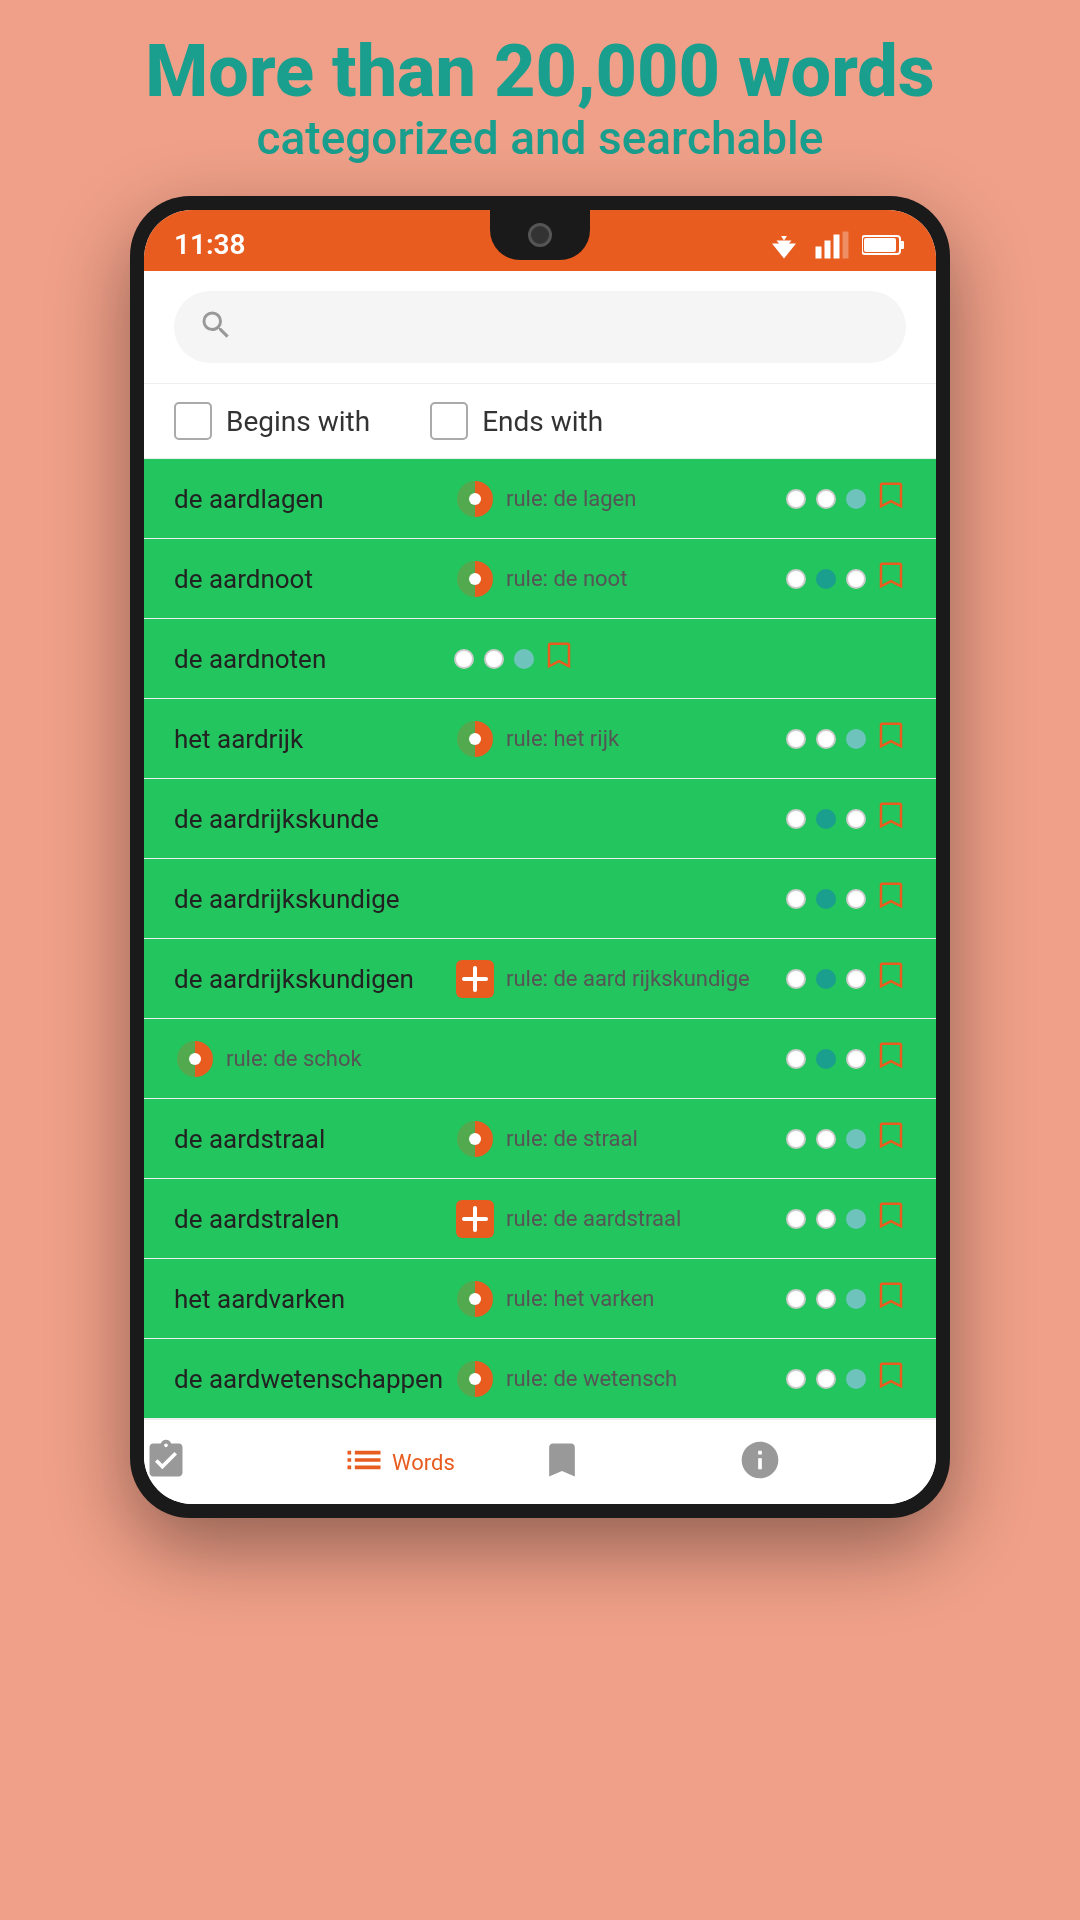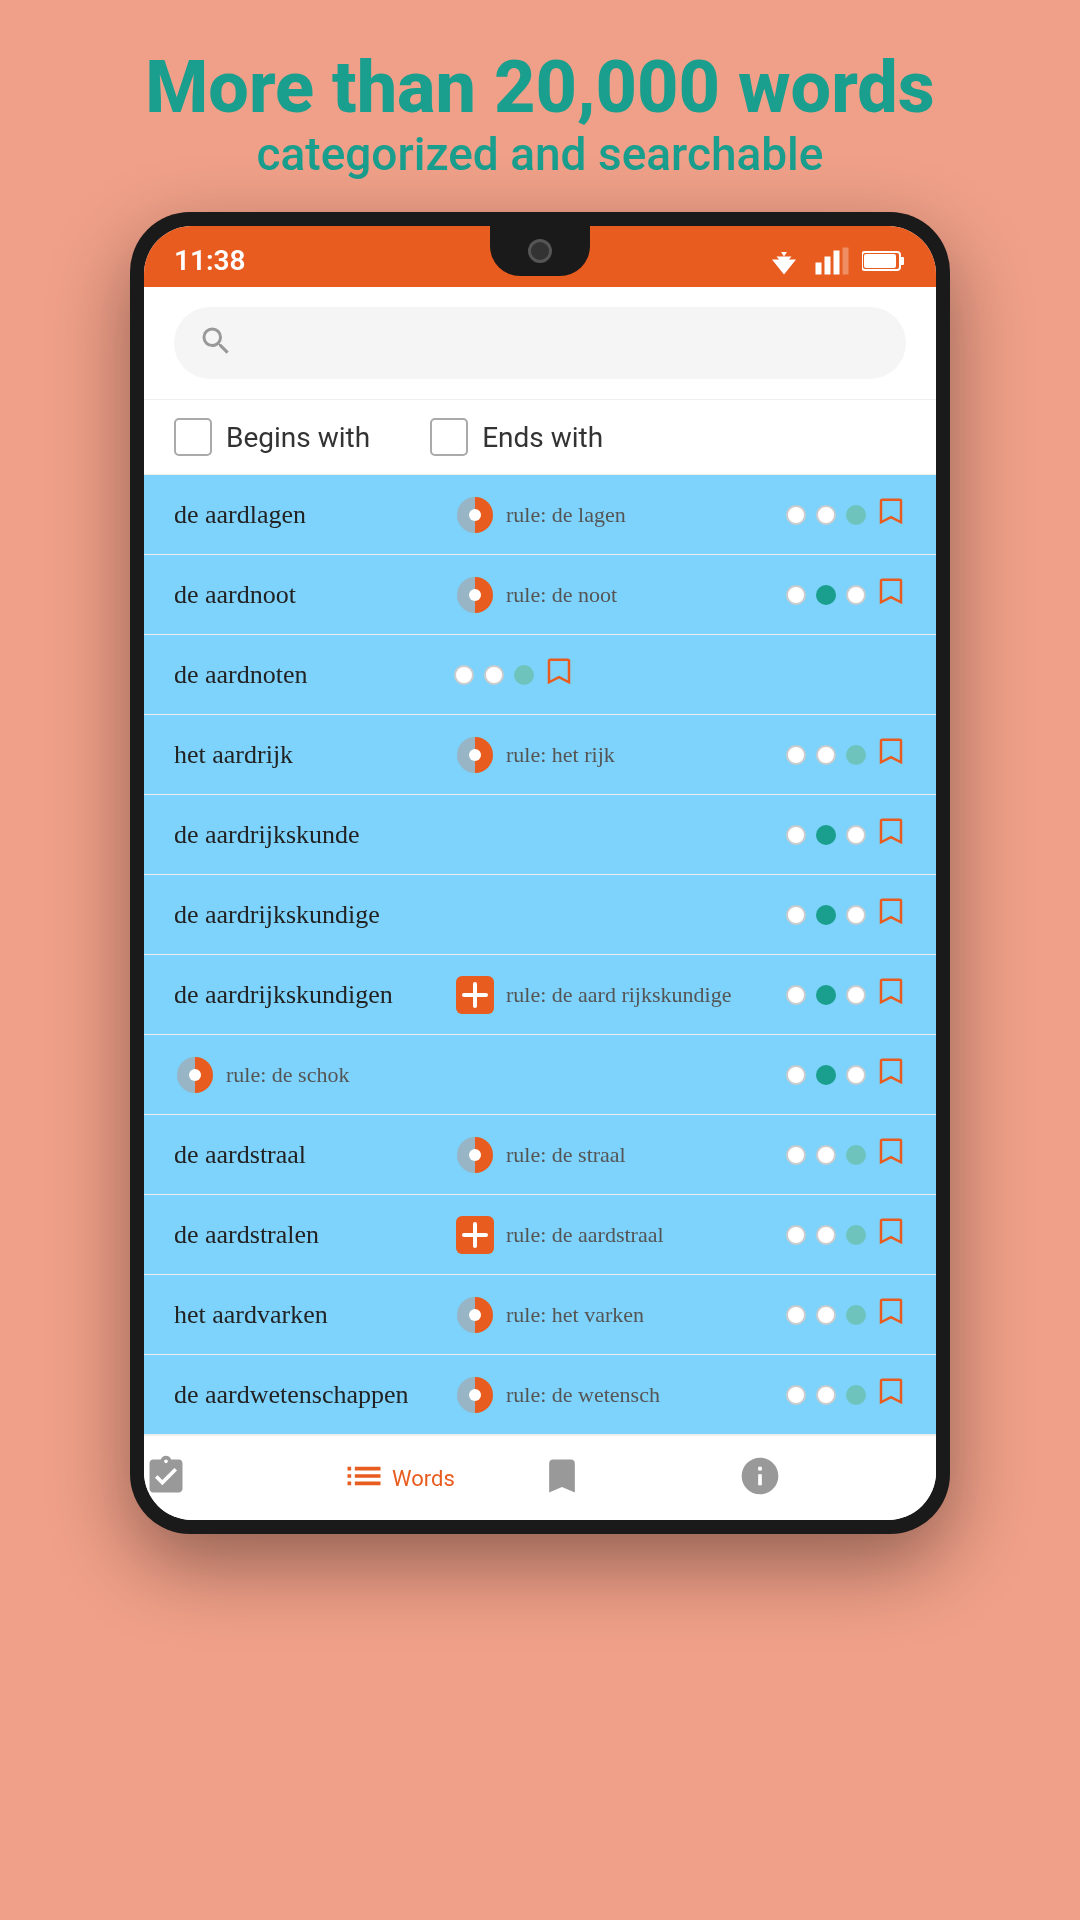--- a/index.html
+++ b/index.html
@@ -8,21 +8,22 @@
       display: flex;
       flex-direction: column;
       align-items: center;
       width: 1080px;
       min-height: 1920px;
       font-family: 'Roboto', Arial, sans-serif;
       overflow-x: hidden;
     }
     .header-text {
       text-align: center;
-      padding: 48px 60px 30px;
+      padding: 16px 60px 30px;
+      margin-top: 16px;
     }
     .header-text h1 {
       color: #1a9e8e;
       font-size: 72px;
       font-weight: 800;
       line-height: 1.1;
     }
     .header-text p {
       color: #1a9e8e;
       font-size: 46px;
@@ -146,22 +147,21 @@
       border-radius: 5px;
       background: white;
     }
     .filter-label {
       font-size: 28px;
       color: #333;
     }
 
     
     .word-list {
-      background: #7dd3fc;
-      font-family: Liberation Serif, serif;
+      background: #22c55e;
     }
     .word-row {
       display: flex;
       align-items: center;
       padding: 18px 30px;
       border-bottom: 1px solid #eee;
       min-height: 80px;
     }
     .word-text {
       font-size: 26px;

